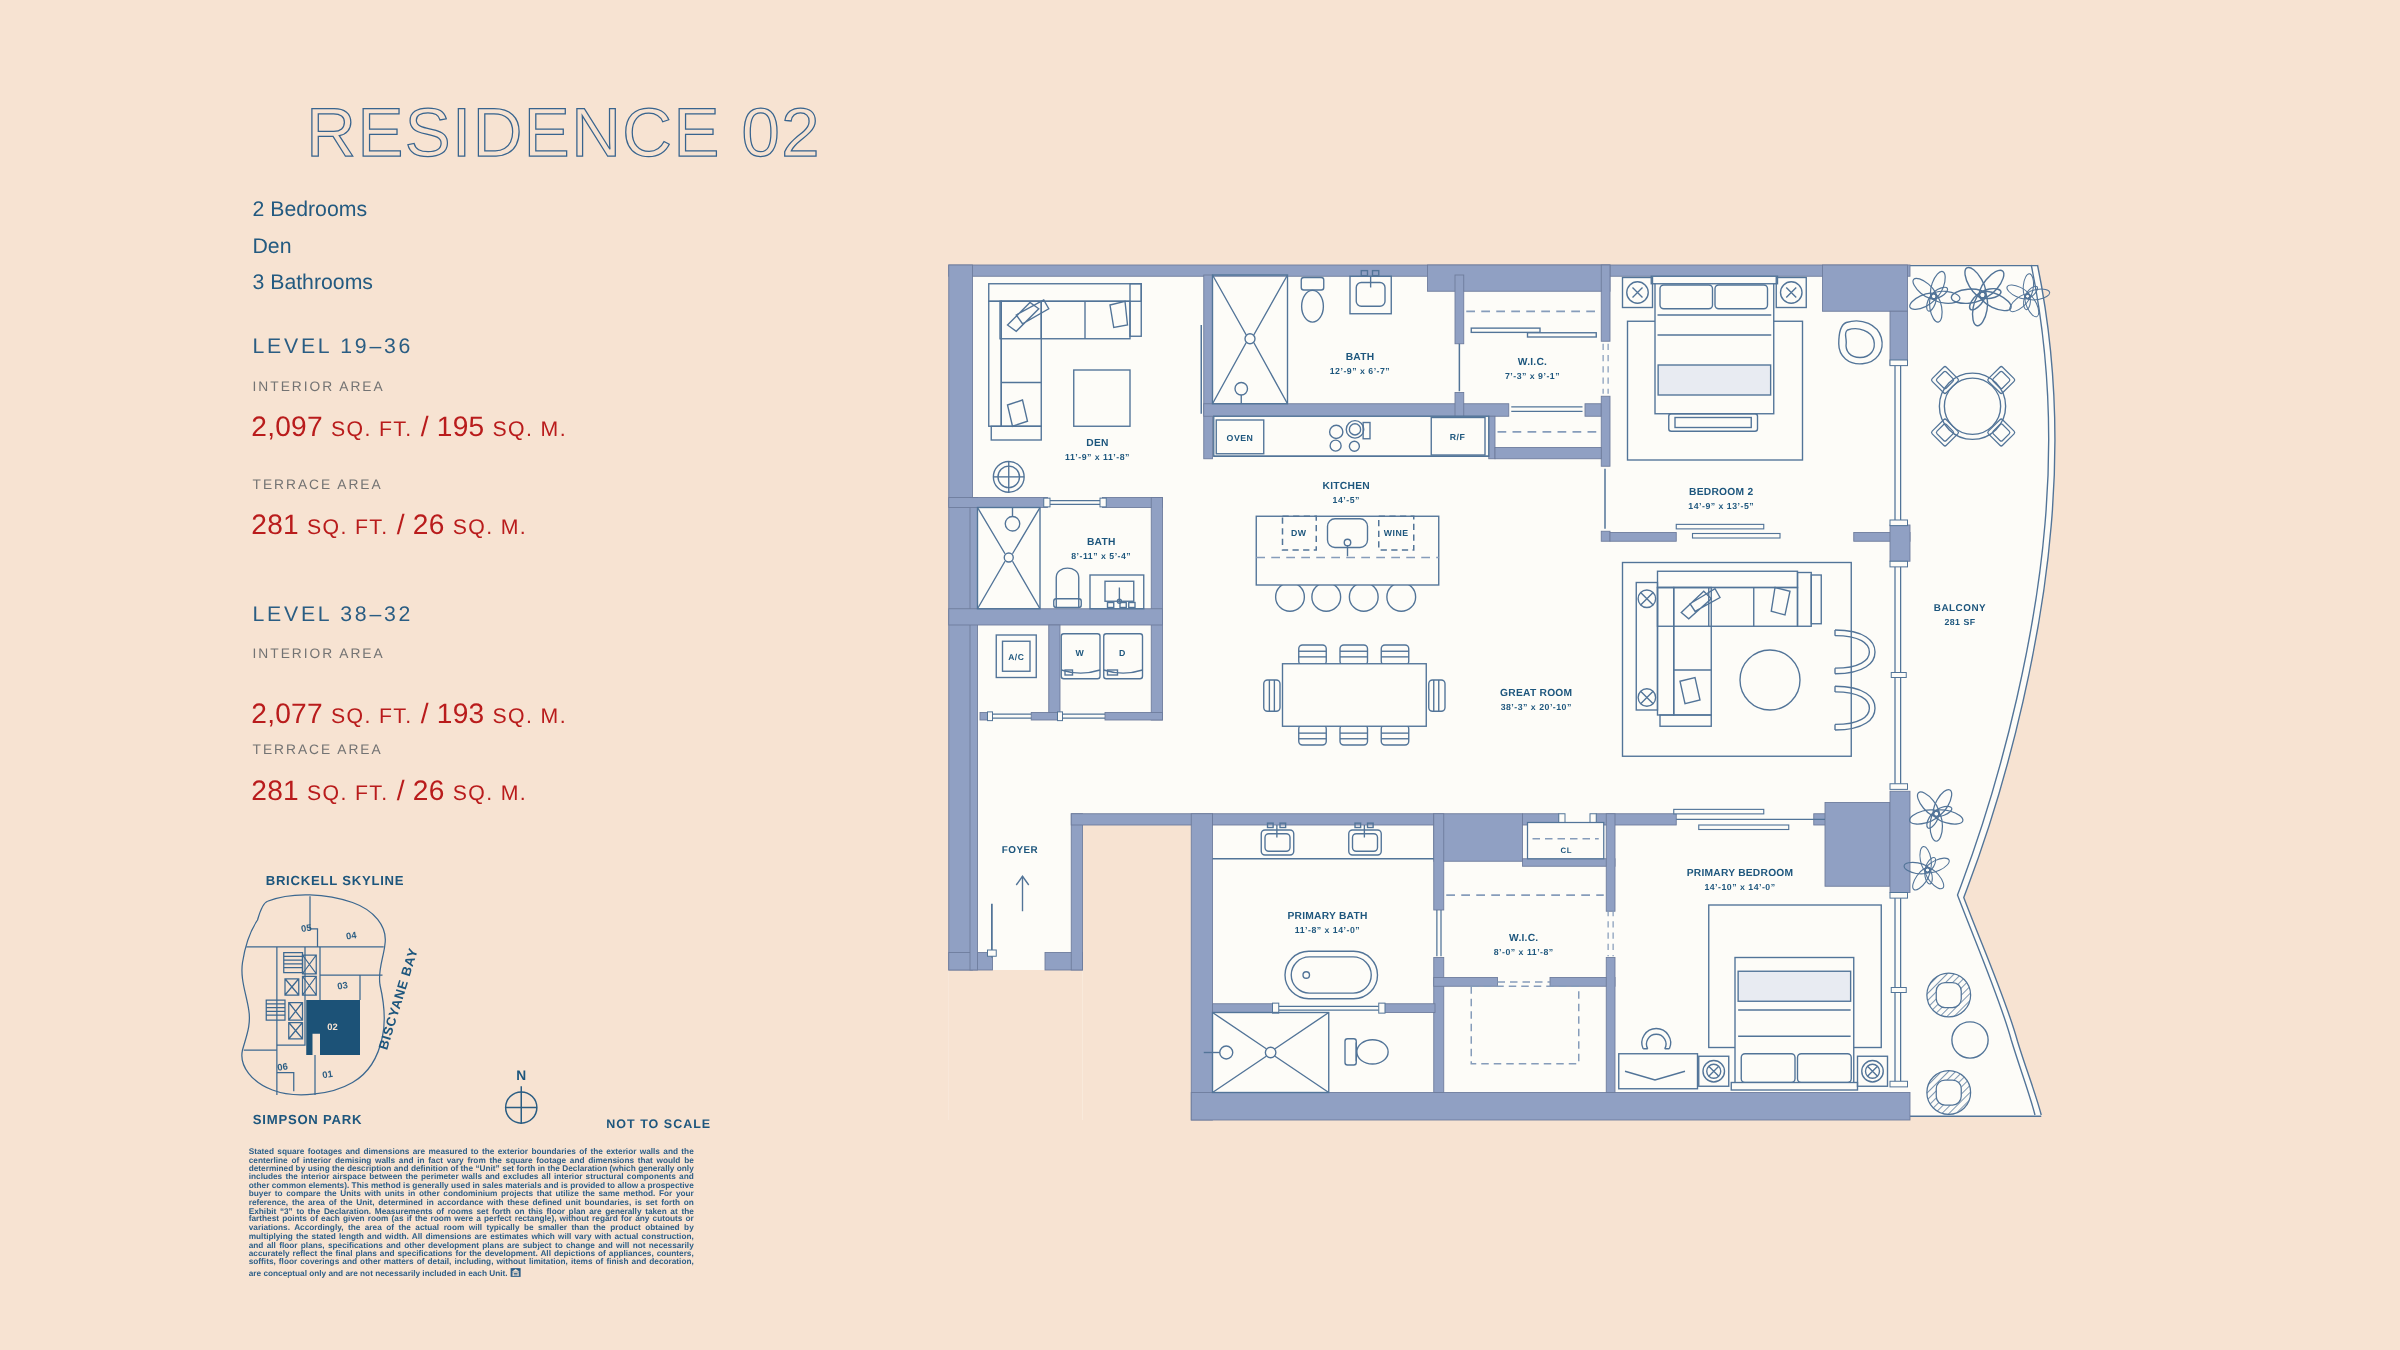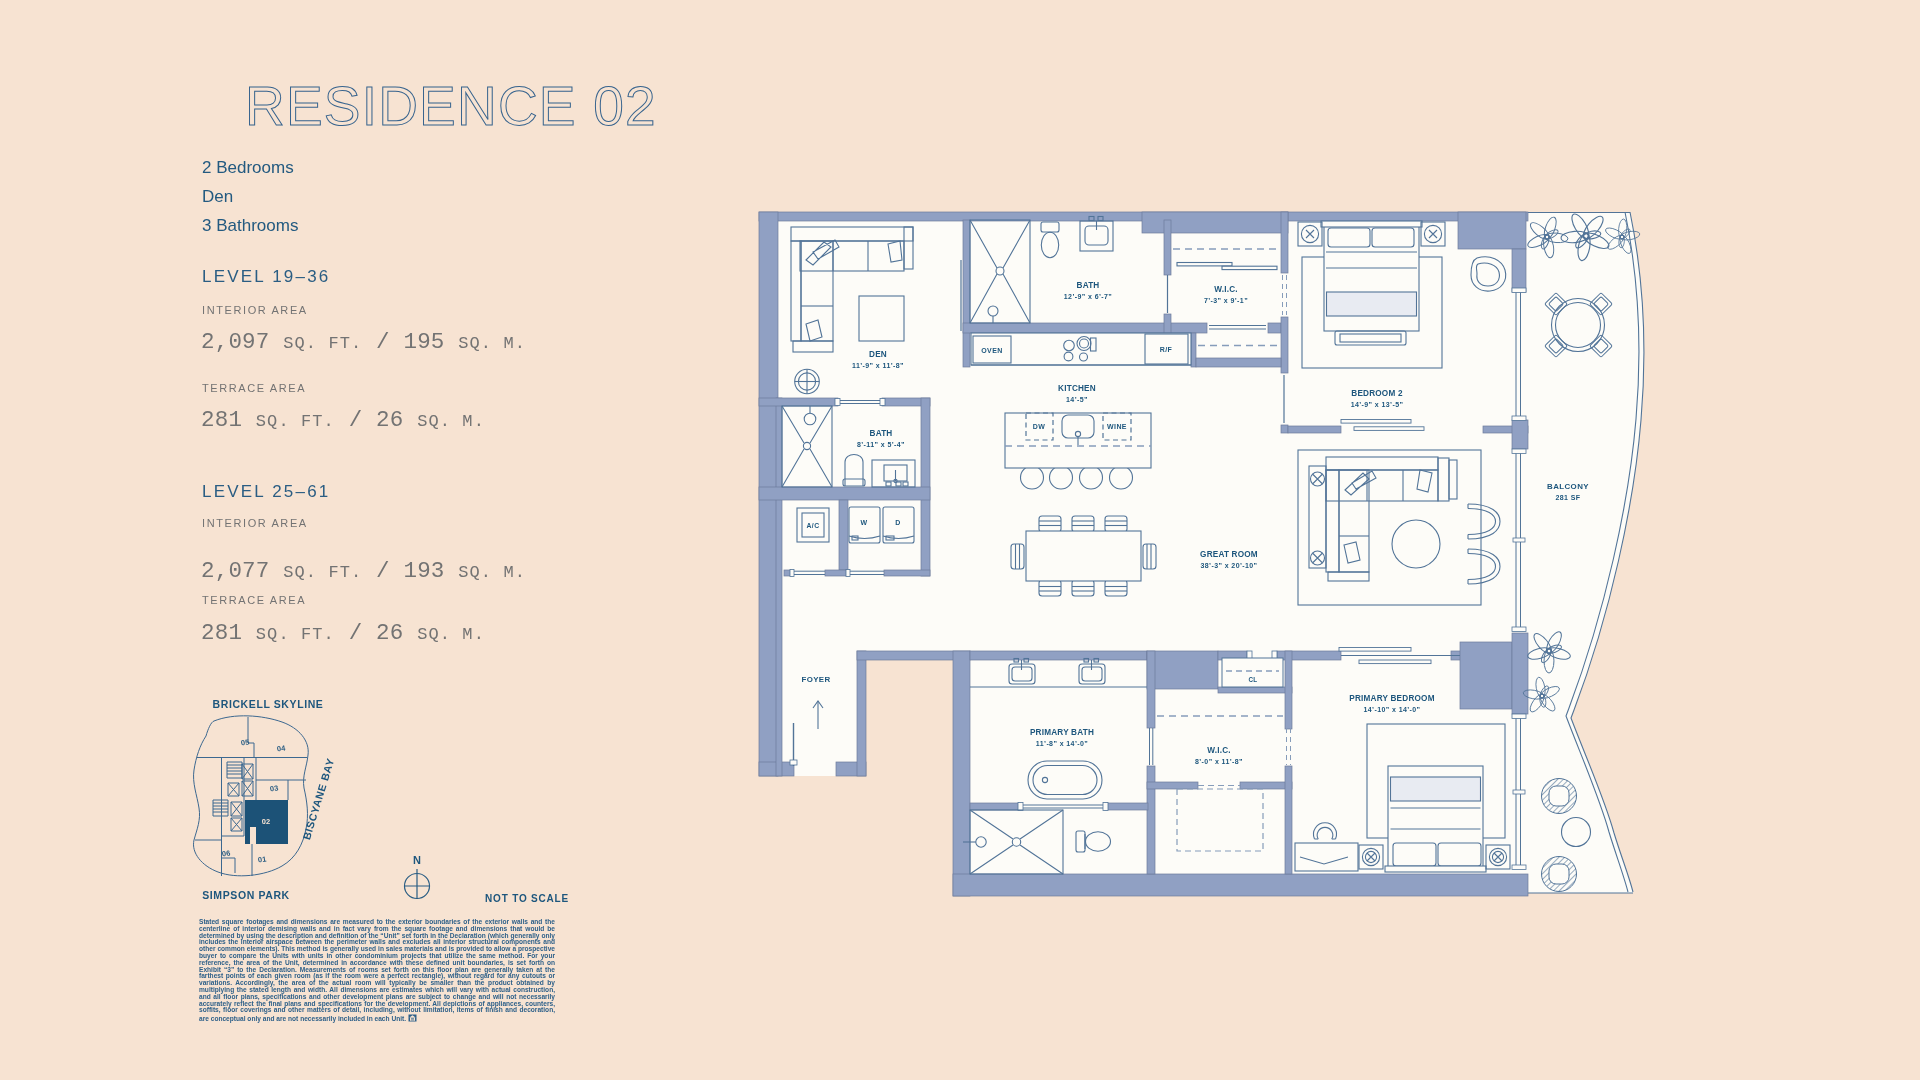--- a/index.html
+++ b/index.html
@@ -3,21 +3,21 @@
 <meta charset="utf-8">
 <style>
   html,body{margin:0;padding:0;width:1920px;height:1080px;overflow:hidden;
     background:#f7e3d2;font-family:"Liberation Sans", sans-serif;}
   .abs{position:absolute;}
   #title{left:201px;top:74px;font-size:55px;letter-spacing:1.2px;
     color:transparent;-webkit-text-stroke:1px #38648e;font-weight:400;margin-left:44px;}
   .rooms{left:202px;top:153px;font-size:17px;line-height:29px;color:#235a80;}
   .lvl{font-size:17px;letter-spacing:2.2px;color:#2a5d83;}
   .hdr{font-size:11px;letter-spacing:1.6px;color:#737373;}
-  .big{font-size:22.5px;color:#737373;letter-spacing:0.2px;font-family:Liberation Mono, monospace;}
+  .big{font-size:22.5px;color:#b91c1c;letter-spacing:0.2px;}
   .big .sc{font-size:17px;letter-spacing:1.1px;}
   #disc{left:199px;top:919px;width:356px;font-size:6.6px;line-height:6.8px;
     text-align:justify;color:#2e6089;font-weight:bold;}
 </style>
 </head>
 <body>
 
 <div class="abs" style="left:0;top:0;width:1920px;height:1080px;background:#f7e3d2;"></div>
 
 <div class="abs" id="title">RESIDENCE 02</div>
@@ -27,21 +27,21 @@
 <div class="abs lvl" style="left:202px;top:267px;">LEVEL 19–36</div>
 
 <div class="abs hdr" style="left:202px;top:304px;">INTERIOR AREA</div>
 
 <div class="abs big" style="left:201px;top:329px;">2,097 <span class="sc">SQ. FT.</span> / 195 <span class="sc">SQ. M.</span></div>
 
 <div class="abs hdr" style="left:202px;top:382px;">TERRACE AREA</div>
 
 <div class="abs big" style="left:201px;top:407px;">281 <span class="sc">SQ. FT.</span> / 26 <span class="sc">SQ. M.</span></div>
 
-<div class="abs lvl" style="left:202px;top:482px;">LEVEL 25–61</div>
+<div class="abs lvl" style="left:202px;top:482px;">LEVEL 38–32</div>
 
 <div class="abs hdr" style="left:202px;top:517px;">INTERIOR AREA</div>
 
 <div class="abs big" style="left:201px;top:558px;">2,077 <span class="sc">SQ. FT.</span> / 193 <span class="sc">SQ. M.</span></div>
 
 <div class="abs hdr" style="left:202px;top:594px;">TERRACE AREA</div>
 
 <div class="abs big" style="left:201px;top:620px;">281 <span class="sc">SQ. FT.</span> / 26 <span class="sc">SQ. M.</span></div>
 
 <svg class="abs" style="left:190px;top:692px;" width="390" height="218" viewBox="190 692 390 218">

